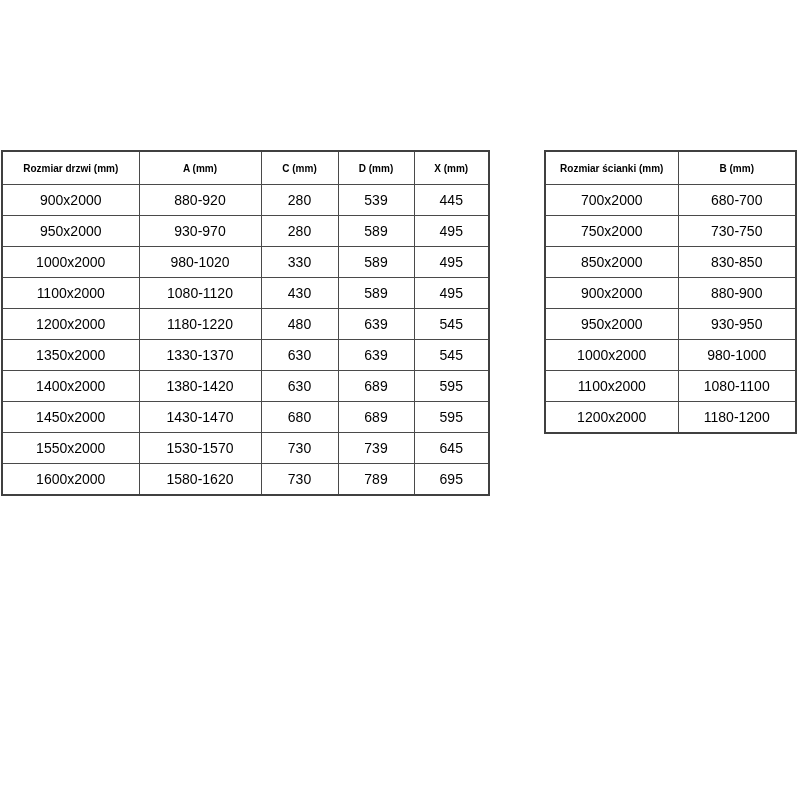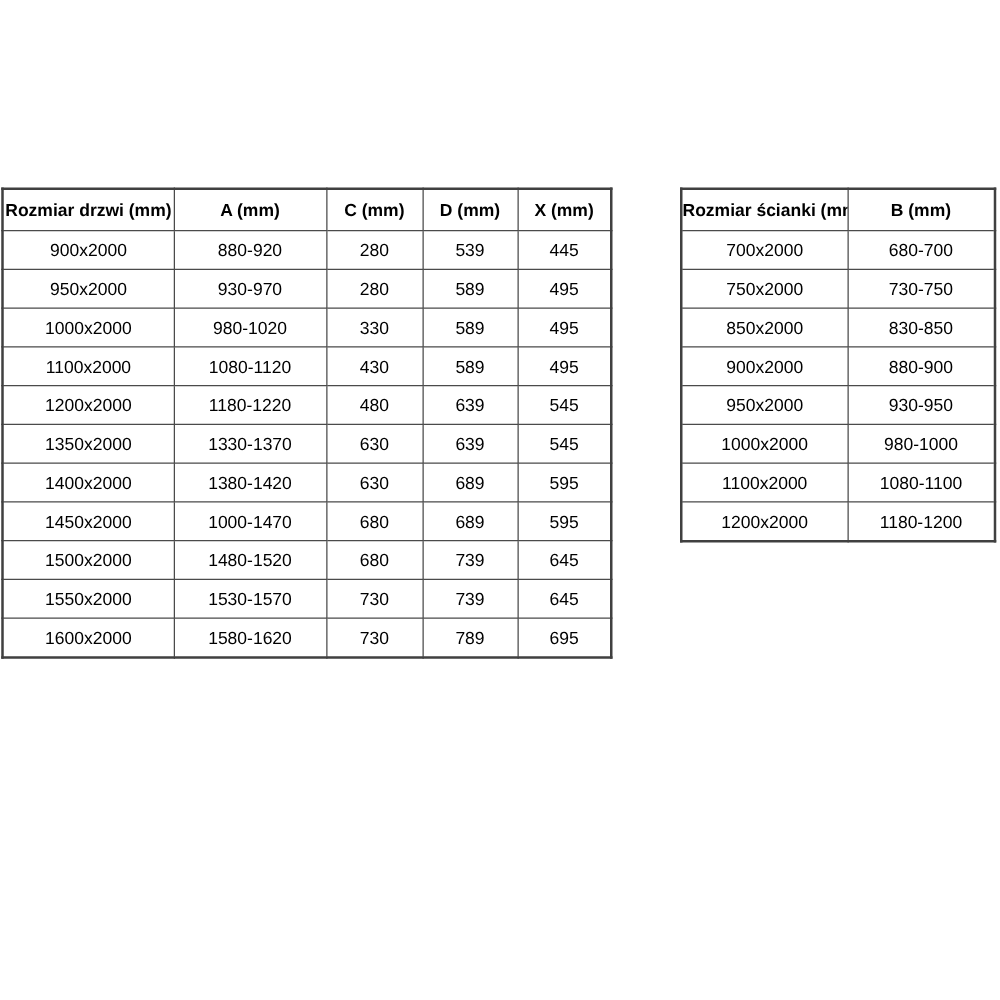--- a/index.html
+++ b/index.html
@@ -28,21 +28,21 @@
     border: 1px solid #4a4a4a;
     text-align: center;
     vertical-align: middle;
     padding: 0;
     color: #000000;
     overflow: hidden;
     white-space: nowrap;
   }
   th {
     height: 32px;
-    font-size: 14px;
+    font-size: 10px;
     font-weight: bold;
   }
   td {
     height: 30px;
     font-size: 14px;
     font-weight: normal;
   }
 </style>
 </head>
 <body>
@@ -109,31 +109,24 @@
       </tr>
       <tr>
         <td>1400x2000</td>
         <td>1380-1420</td>
         <td>630</td>
         <td>689</td>
         <td>595</td>
       </tr>
       <tr>
         <td>1450x2000</td>
-        <td>1000-1470</td>
+        <td>1430-1470</td>
         <td>680</td>
         <td>689</td>
         <td>595</td>
-      </tr>
-      <tr>
-        <td>1500x2000</td>
-        <td>1480-1520</td>
-        <td>680</td>
-        <td>739</td>
-        <td>645</td>
       </tr>
       <tr>
         <td>1550x2000</td>
         <td>1530-1570</td>
         <td>730</td>
         <td>739</td>
         <td>645</td>
       </tr>
       <tr>
         <td>1600x2000</td>

